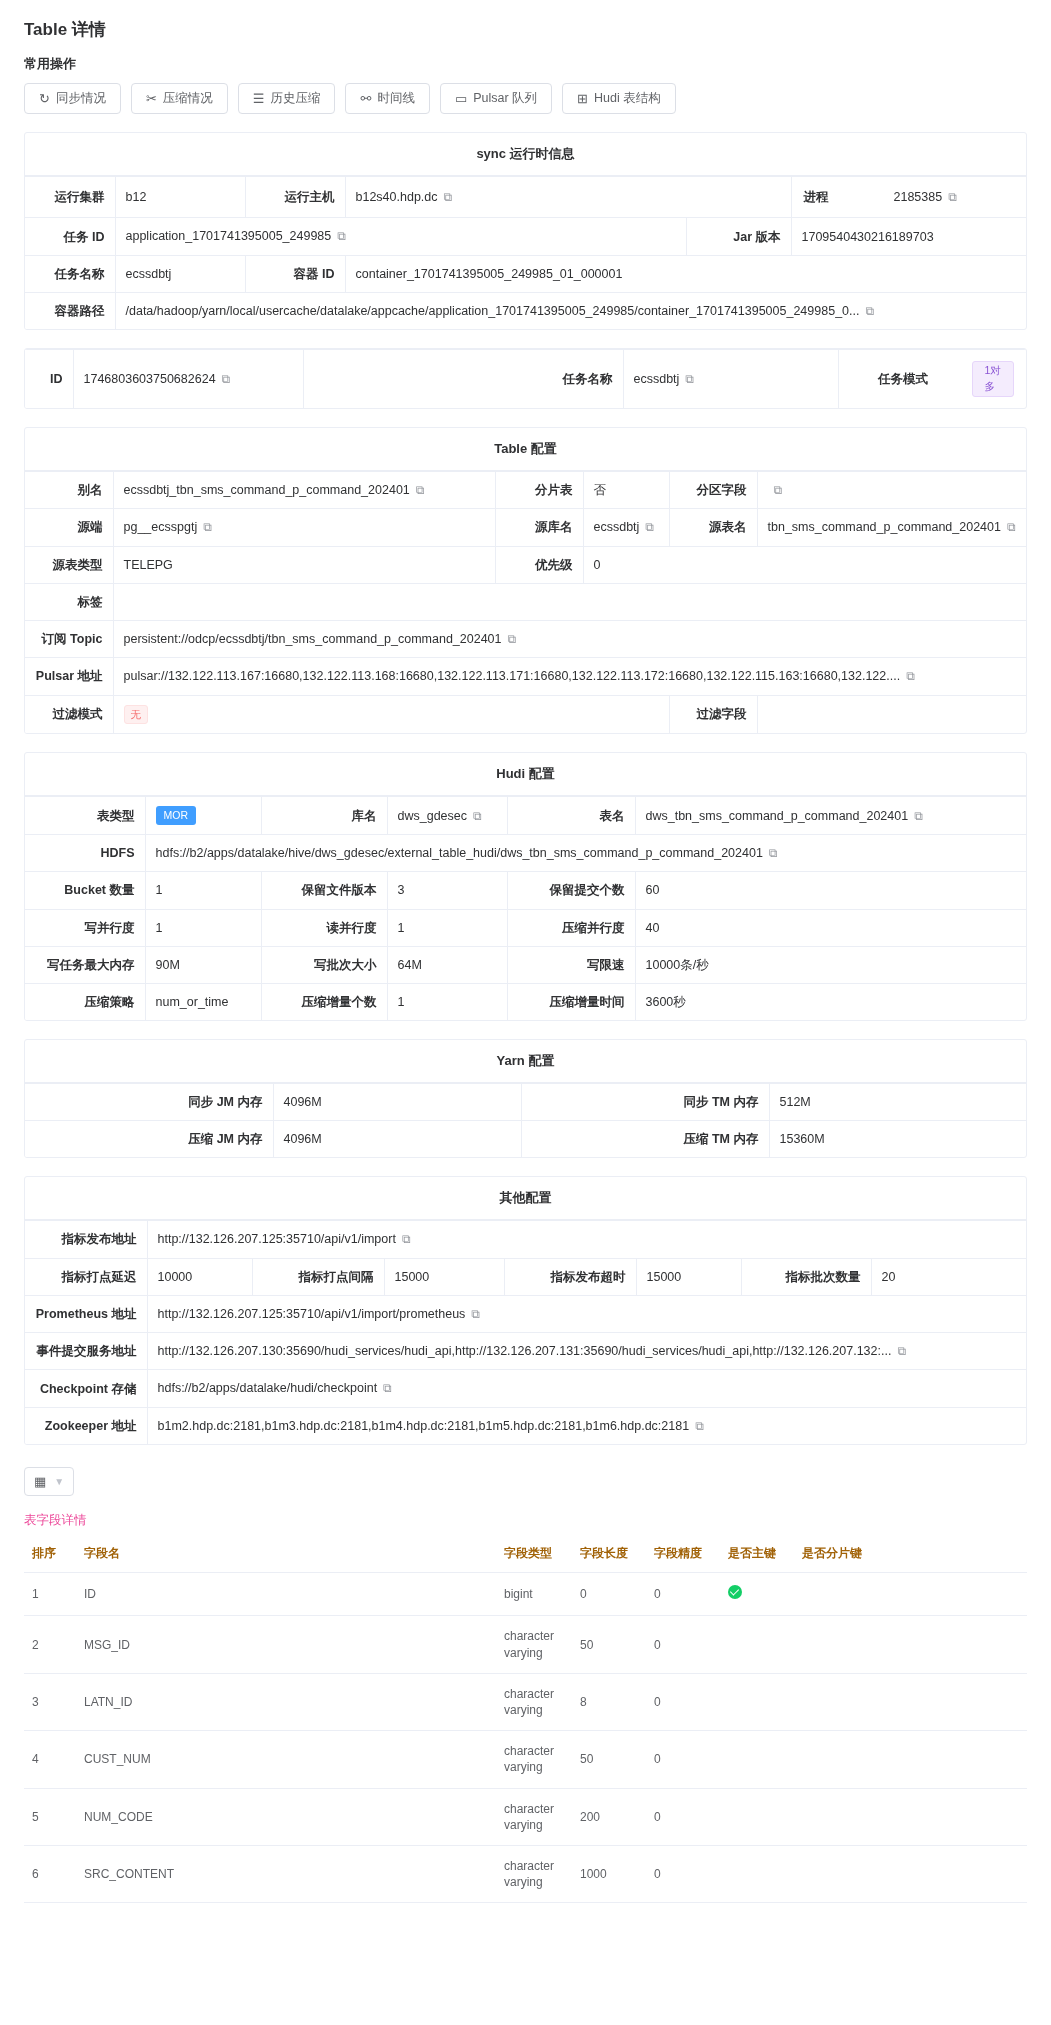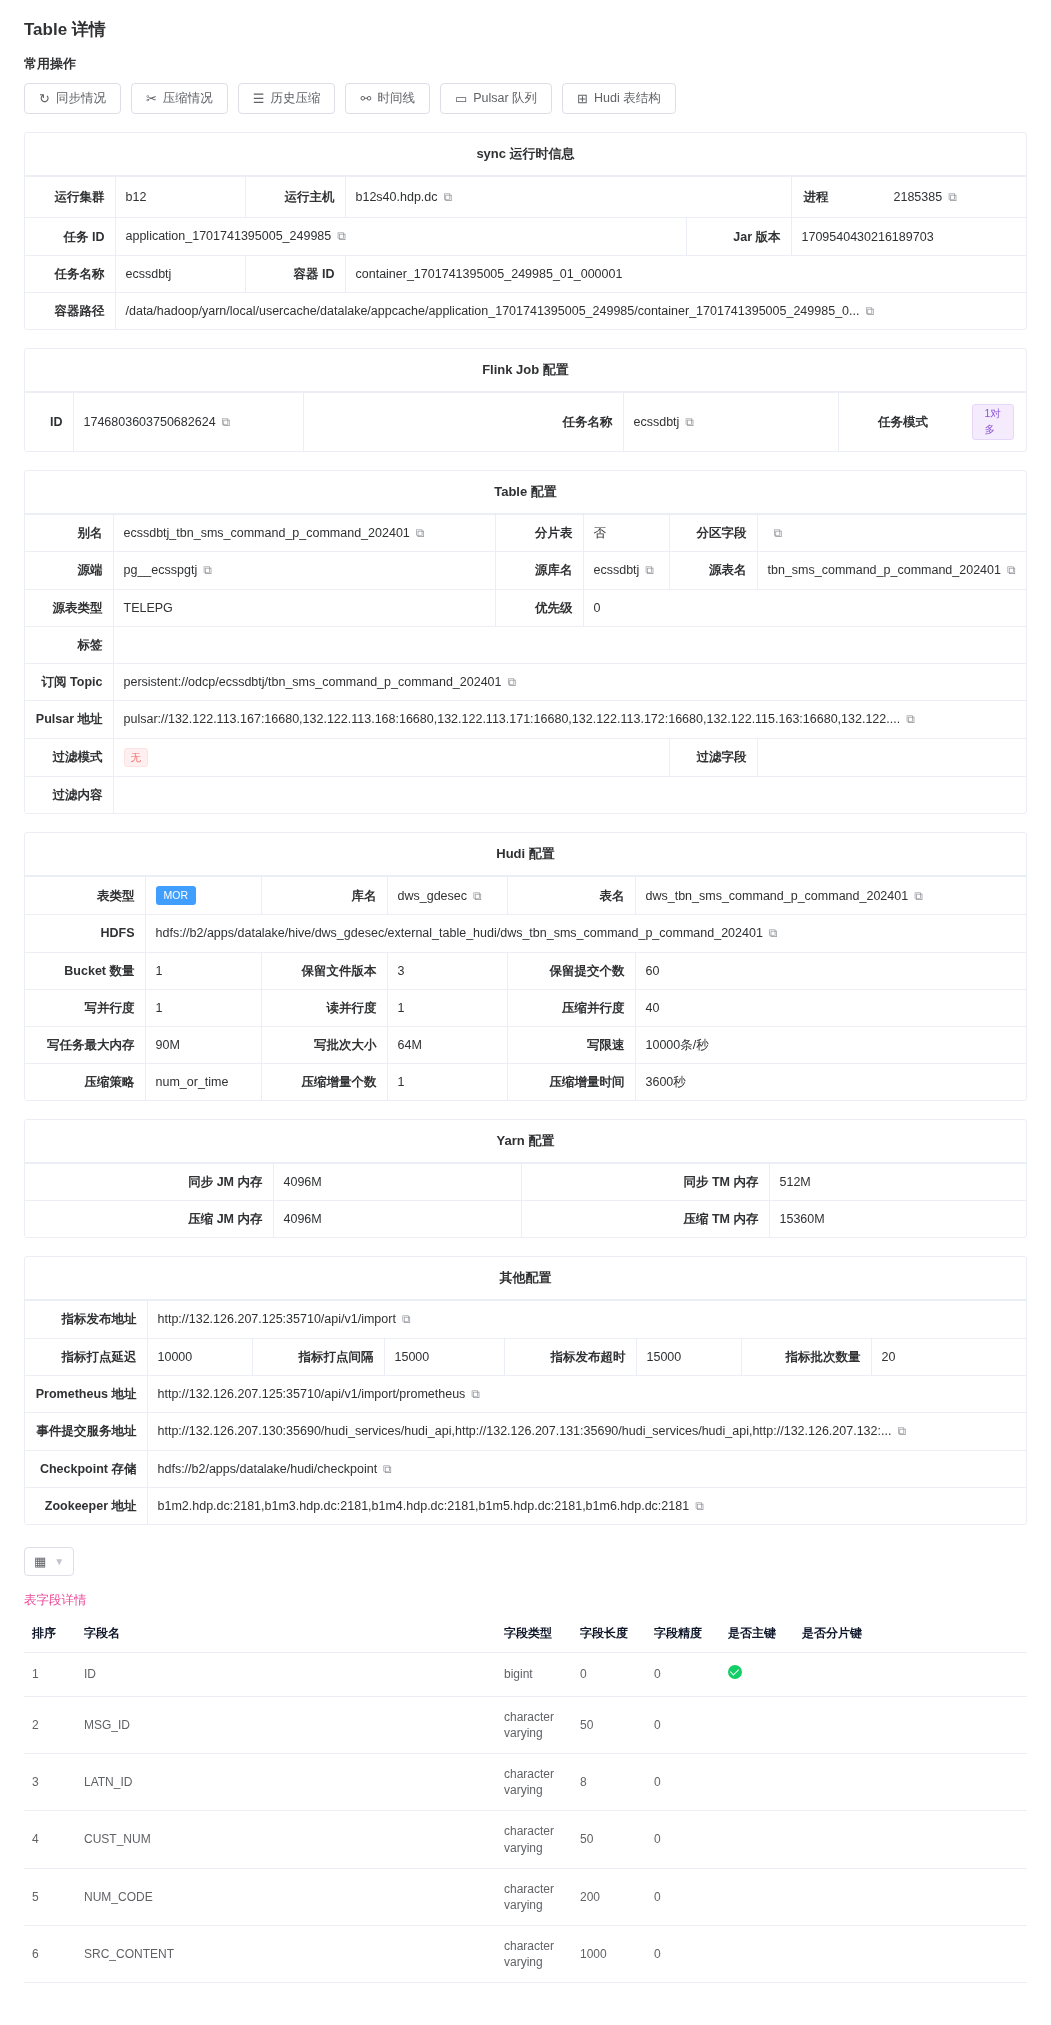--- a/index.html
+++ b/index.html
@@ -145,21 +145,21 @@
   }
   table.fields {
     width: 100%;
     border-collapse: collapse;
     font-size: 12px;
     table-layout: fixed;
   }
   table.fields th {
     font-size: 12px;
     font-weight: bold;
-    color: #0f172a;
+    color: #a16207;
     text-align: left;
     padding: 10px 8px;
     border-bottom: 1px solid #ebeef5;
     white-space: nowrap;
   }
   table.fields td {
     padding: 12px 8px;
     border-bottom: 1px solid #ebeef5;
     color: #606266;
     vertical-align: middle;
@@ -264,21 +264,20 @@
     <tr>
       <td class="k">容器路径</td>
       <td class="v" colspan="5"><span>/data/hadoop/yarn/local/usercache/datalake/appcache/application_1701741395005_249985/container_1701741395005_249985_0...</span><span class="copy">⧉</span></td>
     </tr>
   </tbody>
     </table>
 </div>
 
 
 <div class="card">
-  <div class="card-head">Flink Job 配置</div>
   <table class="kv">
     <colgroup>
         <col style="width:48px">
         <col>
         <col style="width:115px">
         <col style="width:205px">
         <col style="width:215px">
         <col style="width:188px">
       </colgroup>
     <tbody>
@@ -350,24 +349,20 @@
     <tr>
       <td class="k">Pulsar 地址</td>
       <td class="v" colspan="7"><span>pulsar://132.122.113.167:16680,132.122.113.168:16680,132.122.113.171:16680,132.122.113.172:16680,132.122.115.163:16680,132.122....</span><span class="copy">⧉</span></td>
     </tr>
     <tr>
       <td class="k">过滤模式</td>
       <td class="v" colspan="4"><span class="tag-red">无</span></td>
       <td class="k">过滤字段</td>
       <td class="v" colspan="2"></td>
     </tr>
-    <tr>
-      <td class="k">过滤内容</td>
-      <td class="v" colspan="7"></td>
-    </tr>
   </tbody>
     </table>
 </div>
 
 
 <div class="card">
   <div class="card-head">Hudi 配置</div>
   <table class="kv">
     <colgroup>
         <col style="width:120px">

